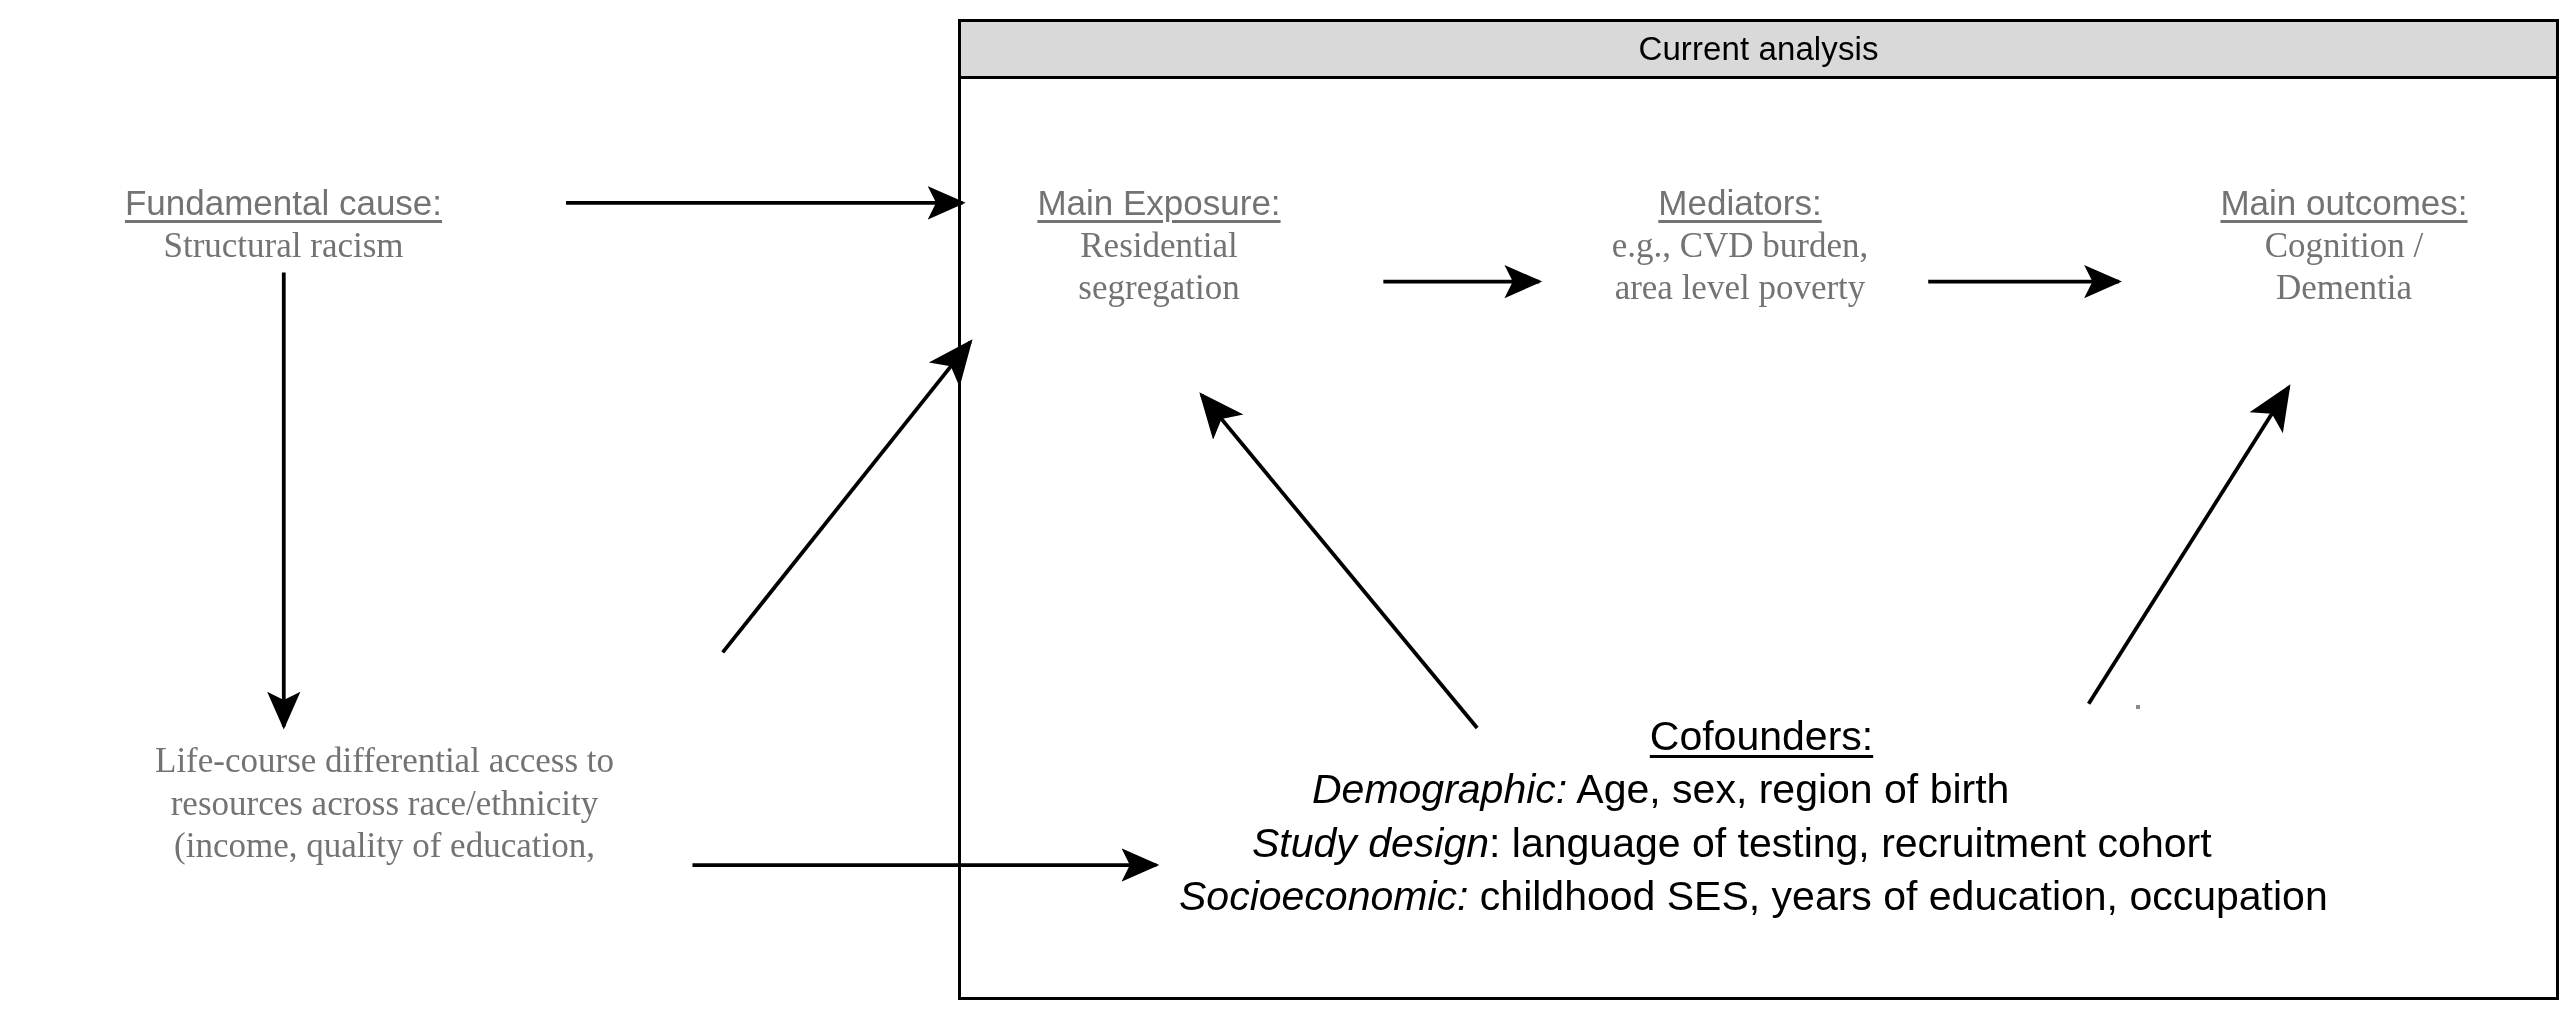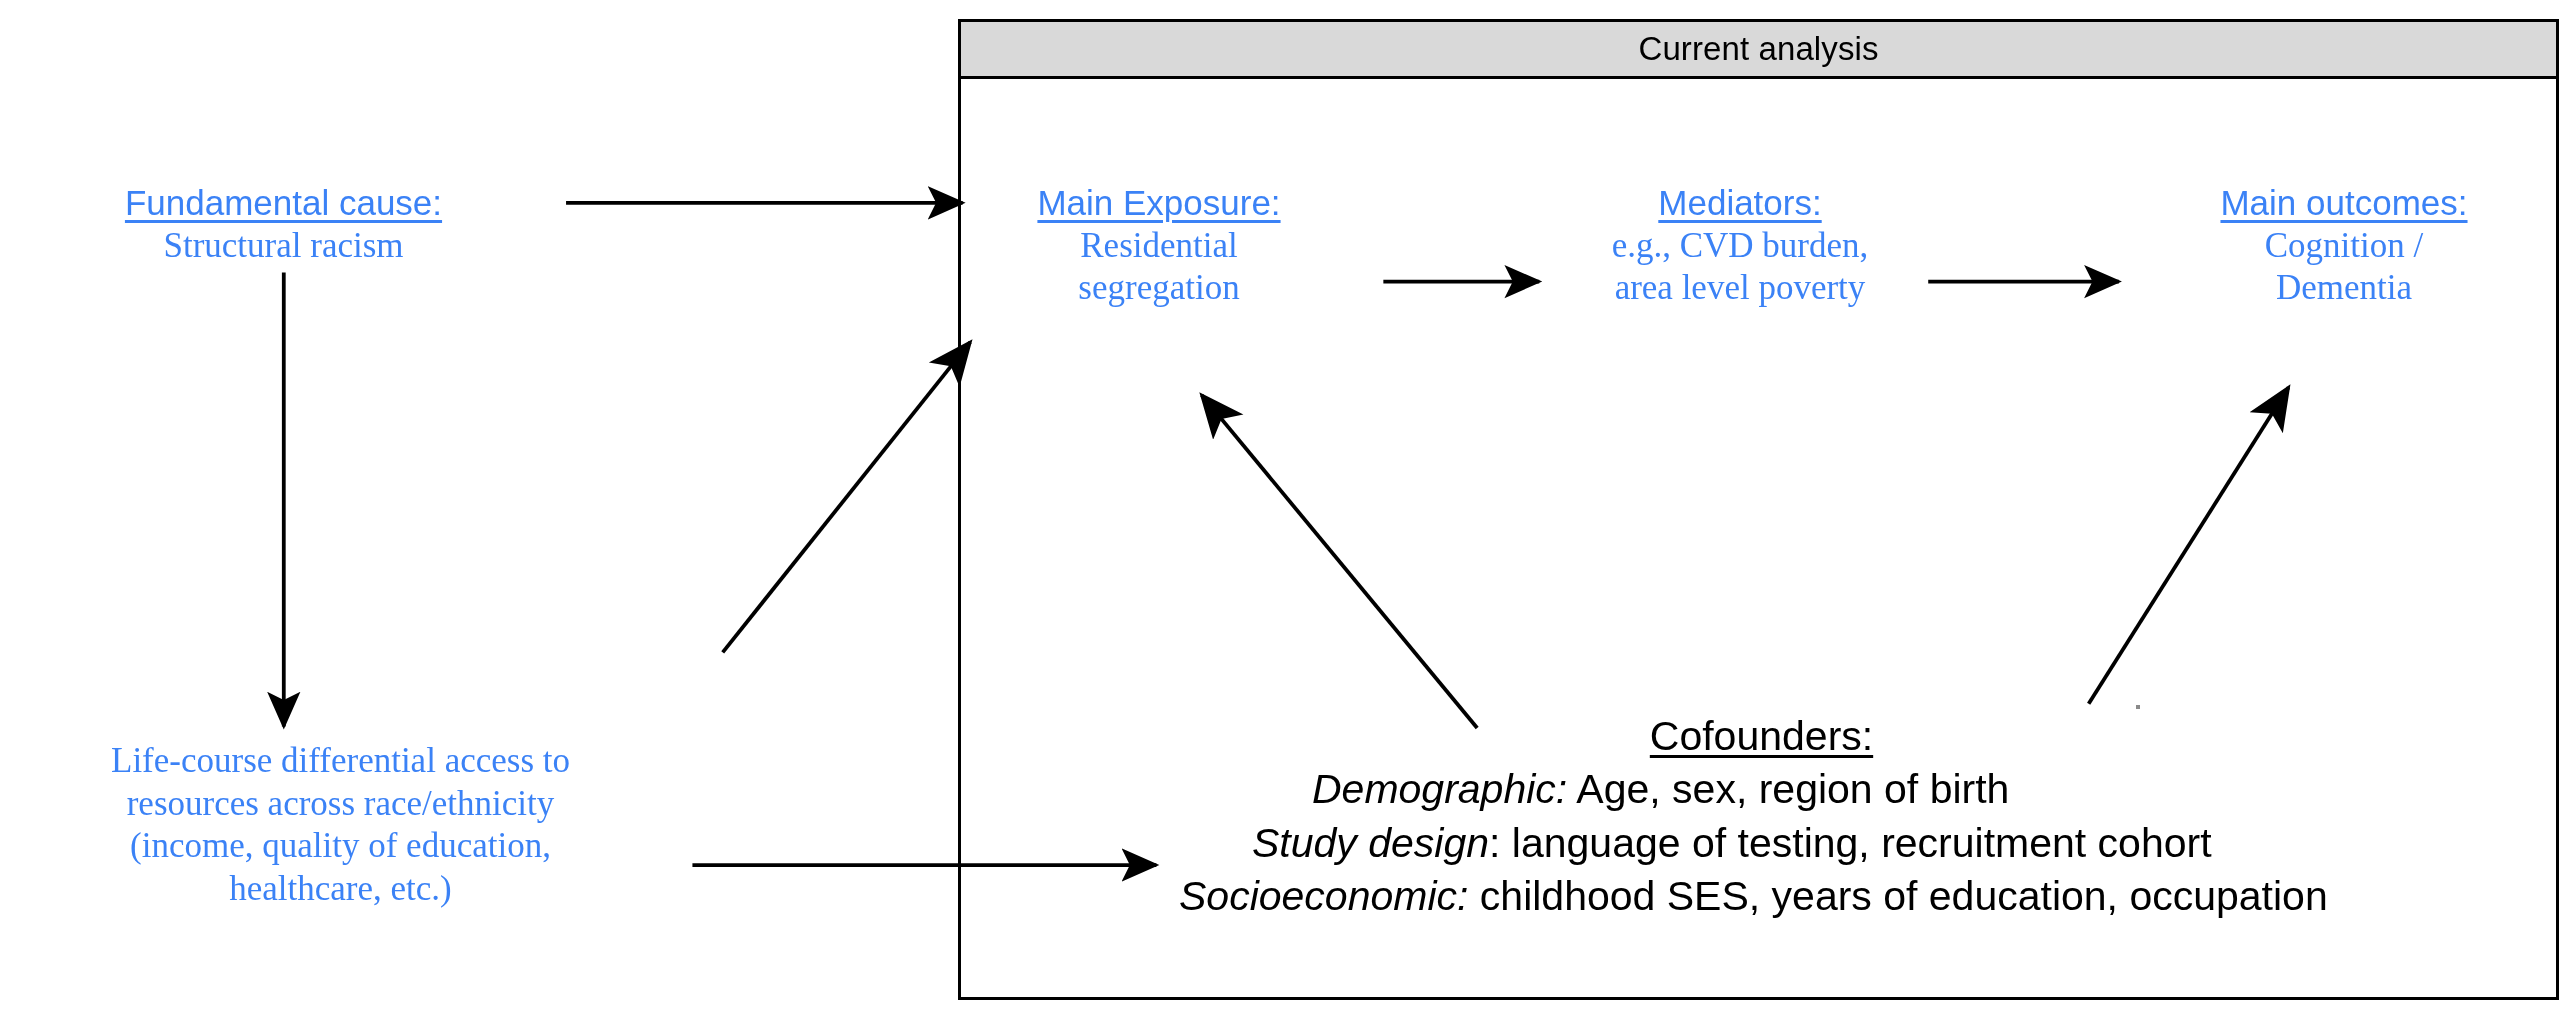--- a/index.html
+++ b/index.html
@@ -48,36 +48,37 @@
     line-height: 1.1;
     color: #000000;
     letter-spacing: 0.1px;
   }
   .node {
     position: absolute;
     z-index: 4;
     text-align: center;
     font-size: 35px;
     line-height: 1.22;
-    color: #3b82f6;
+    color: #737373;
     white-space: nowrap;
   }
   .node-title {
     display: block;
     text-decoration: underline;
     text-underline-offset: 5.3px;
     text-decoration-thickness: 3px;
   }
   .node-body {
     display: block;
     font-family: Liberation Serif, serif;
   }
   .node-line { display: block; }
   .node.left-block {
     text-align: center;
+    padding-left: 44px;
   }
   .conf {
     position: absolute;
     z-index: 4;
     font-size: 41px;
     line-height: 1.30;
     color: #000000;
     white-space: nowrap;
   }
   .conf-title {
@@ -157,21 +158,20 @@
     <span class="node-body">
       <span class="node-line">Structural racism</span>
     </span>
   </div>
 
   <div class="node left-block" style="left:0px; top:740px; width:681px;">
     <span class="node-body">
       <span class="node-line">Life-course differential access to</span>
       <span class="node-line">resources across race/ethnicity</span>
       <span class="node-line">(income, quality of education,</span>
-      <span class="node-line">healthcare, etc.)</span>
     </span>
   </div>
 
   <div class="node" style="left:1000px; top:182px; width:318px;">
     <span class="node-title">Main Exposure:</span>
     <span class="node-body">
       <span class="node-line">Residential</span>
       <span class="node-line">segregation</span>
     </span>
   </div>

